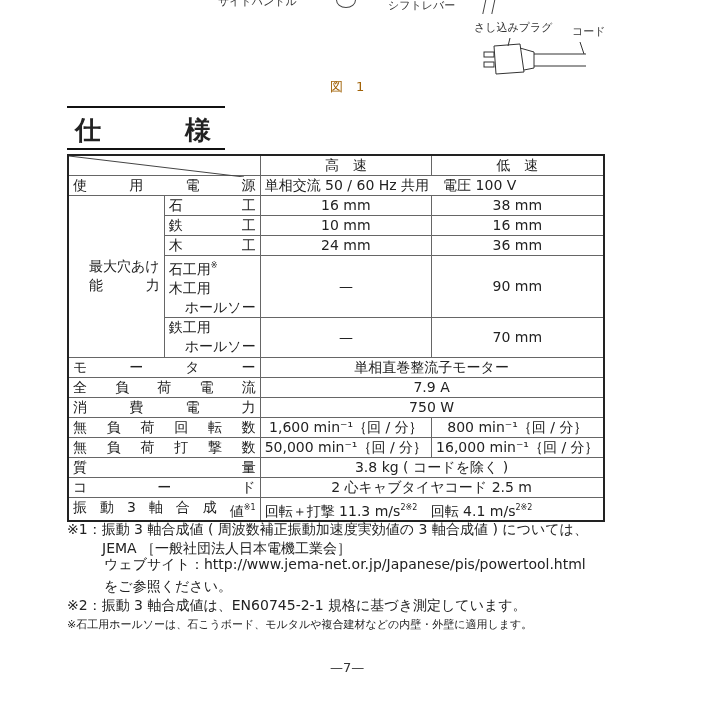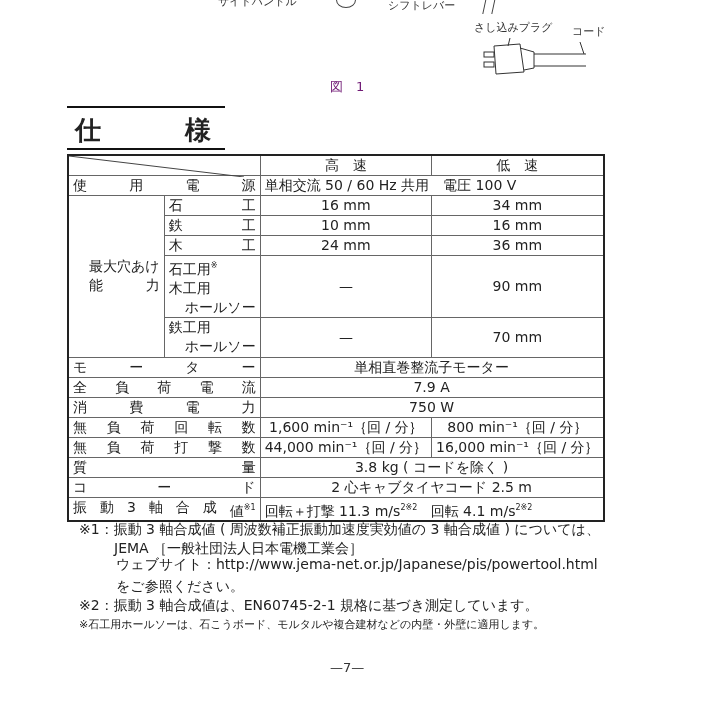--- a/index.html
+++ b/index.html
@@ -12,21 +12,21 @@
   .title-box .t1 { position:absolute; left:8px; top:5px; font-size:26px; font-weight:bold; }
   .title-box .t2 { position:absolute; left:118px; top:5px; font-size:26px; font-weight:bold; }
   table.spec { position:absolute; left:67px; top:154px; width:480px; border-collapse:collapse;
                border:2px solid #222; font-size:14px; }
   table.spec td { border:1px solid #666; padding:0 4px; height:19px; line-height:19px; white-space:nowrap; }
   .lbl-spread { display:flex; justify-content:space-between; }
   .c { text-align:center; }
   .sub { padding-left:16px; display:block; }
   .diag { position:relative; }
   .diag svg { position:absolute; left:0; top:0; }
-  .note { font-size:14px; line-height:19px; white-space:nowrap;margin-left:12px; }
+  .note { font-size:14px; line-height:19px; white-space:nowrap; }
   .note-small { font-size:11px; }
   sup { font-size:8px; }
   .plug svg { display:block; }
 </style>
 </head>
 <body>
 
 <div class="abs fig-label" style="left:218px; top:-6px;">サイドハンドル</div>
 <div class="abs" style="left:336px; top:-8px; width:18px; height:14px; border:1px solid #444; border-radius:50%;"></div>
 <div class="abs fig-label" style="left:388px; top:-2px;">シフトレバー</div>
@@ -38,21 +38,21 @@
     <rect x="4" y="14" width="10" height="5" fill="none" stroke="#333"></rect>
     <rect x="4" y="24" width="10" height="5" fill="none" stroke="#333"></rect>
     <path d="M14 8 L40 6 L44 34 L16 36 Z" fill="#fff" stroke="#333"></path>
     <path d="M40 10 L54 14 L54 30 L44 32" fill="none" stroke="#333"></path>
     <line x1="54" y1="16" x2="106" y2="16" stroke="#333"></line>
     <line x1="54" y1="28" x2="106" y2="28" stroke="#333"></line>
     <line x1="30" y1="0" x2="28" y2="8" stroke="#333"></line>
     <line x1="100" y1="4" x2="104" y2="16" stroke="#333"></line>
   </svg>
 </div>
-<div class="abs" style="left:330px; top:78px; font-size:13px; color:#701a75;">図　1</div>
+<div class="abs" style="left:330px; top:78px; font-size:13px; color:#a16207;">図　1</div>
 
 <div class="abs title-box">
   <span class="t1">仕</span>
   <span class="t2">様</span>
 </div>
 
 <table class="spec">
   <colgroup>
     <col style="width:87px">
       <col style="width:88px">
@@ -88,21 +88,21 @@
             <span>力</span>
           </div>
     </td>
     <td>
           <div class="lbl-spread">
             <span>石</span>
             <span>工</span>
           </div>
         </td>
     <td class="c">16 mm</td>
-    <td class="c">34 mm</td>
+    <td class="c">38 mm</td>
   </tr>
   <tr>
     <td>
           <div class="lbl-spread">
             <span>鉄</span>
             <span>工</span>
           </div>
         </td>
     <td class="c">10 mm</td>
     <td class="c">16 mm</td>
@@ -186,21 +186,21 @@
     <td colspan="2">
           <div class="lbl-spread">
             <span>無</span>
             <span>負</span>
             <span>荷</span>
             <span>打</span>
             <span>撃</span>
             <span>数</span>
           </div>
         </td>
-    <td class="c">44,000 min⁻¹｛回 / 分｝</td>
+    <td class="c">50,000 min⁻¹｛回 / 分｝</td>
     <td class="c">16,000 min⁻¹｛回 / 分｝</td>
   </tr>
   <tr>
     <td colspan="2">
           <div class="lbl-spread">
             <span>質</span>
             <span>量</span>
           </div>
         </td>
     <td colspan="2" class="c">3.8 kg ( コードを除く )</td>

